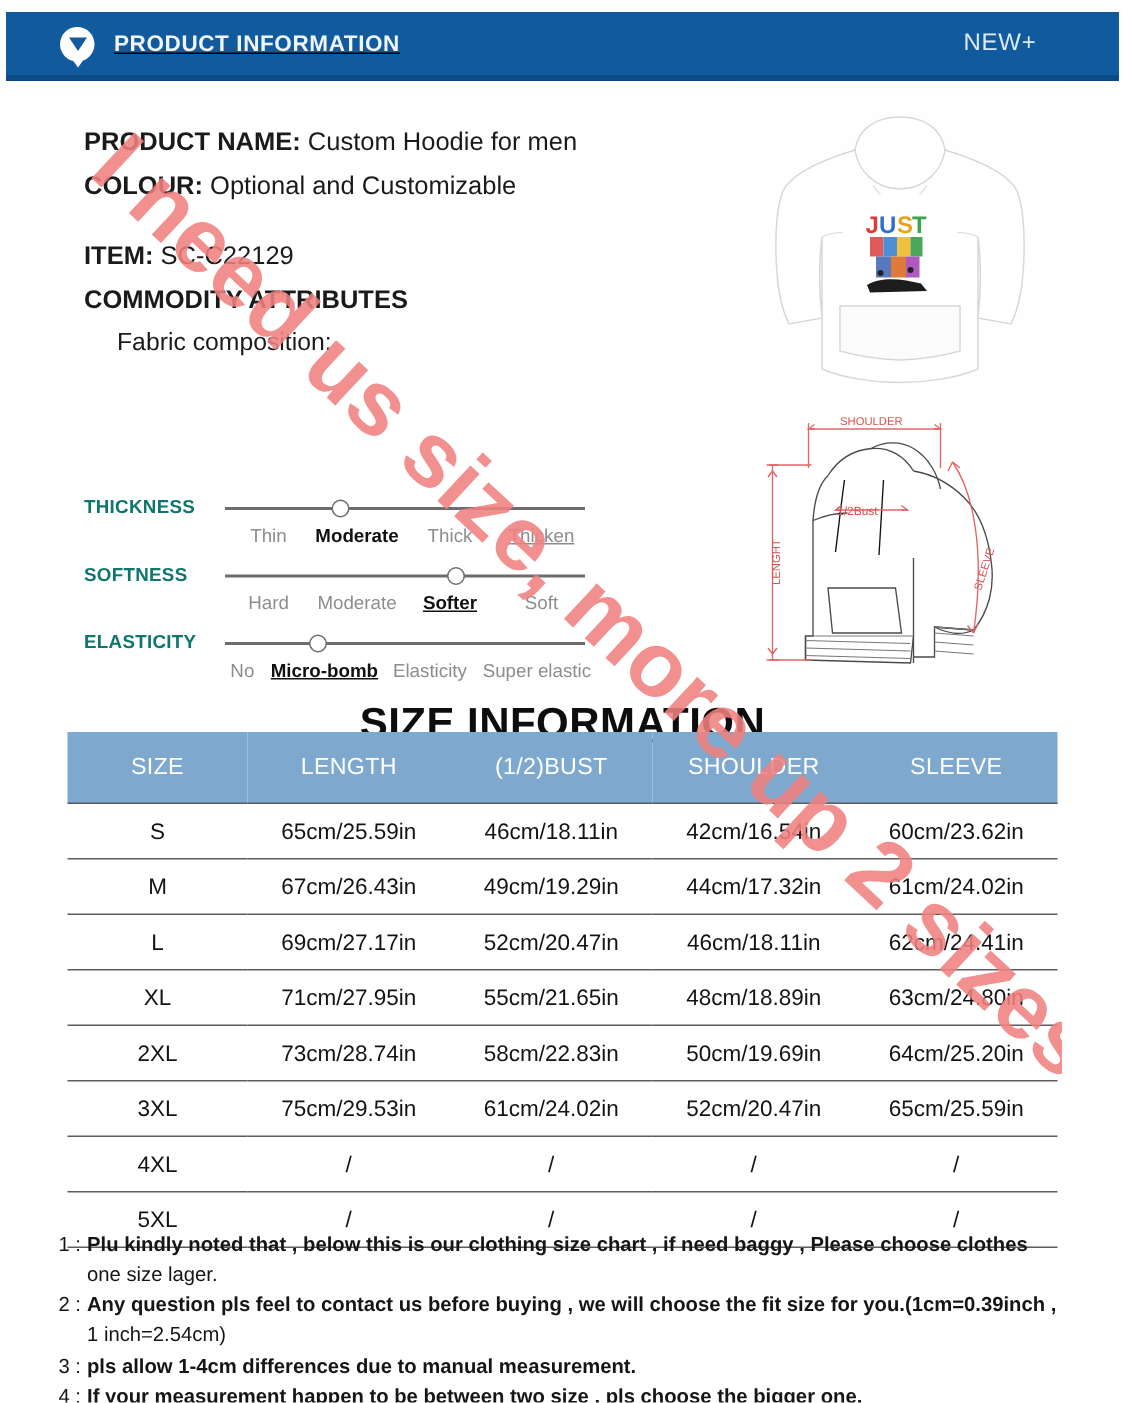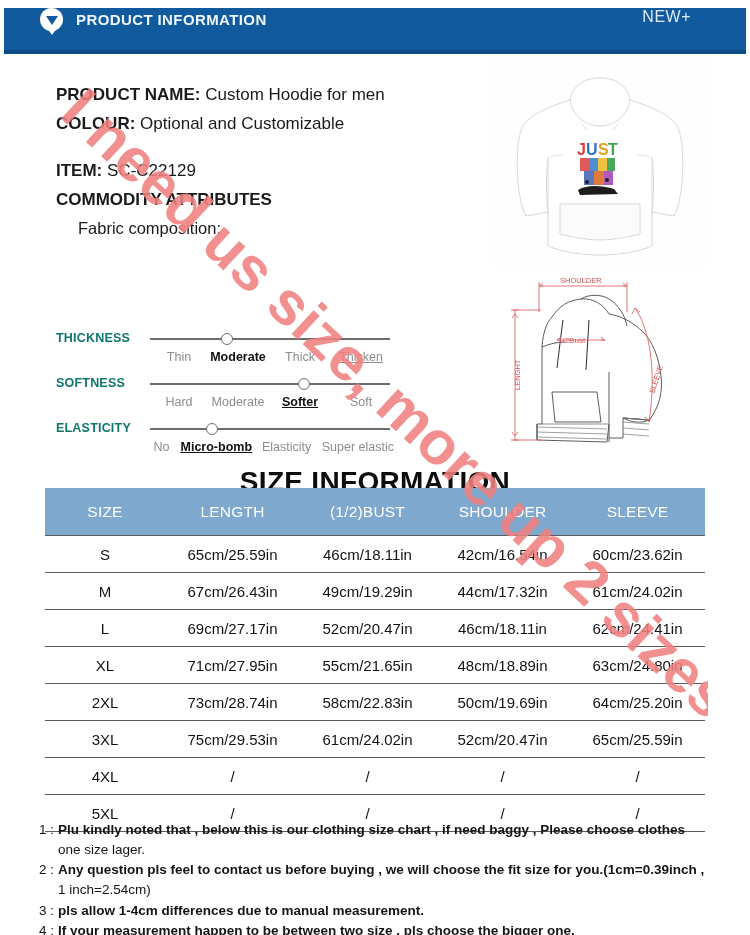--- a/index.html
+++ b/index.html
@@ -13,21 +13,22 @@
     overflow: hidden;
   }
 
   
   .header-bar {
     position: absolute;
     left: 4px; top: 8px;
     width: 742px; height: 42px;
     background: #125a9e;
     display: flex;
-    align-items: flex-start;
+    align-items: center;
+    text-decoration: underline;
   }
   .header-bar::after {
     content: "";
     position: absolute;
     left: 0; right: 0; bottom: -4px; height: 4px;
     background: #0d4b87;
   }
   .header-left {
     display: flex;
     align-items: center;

